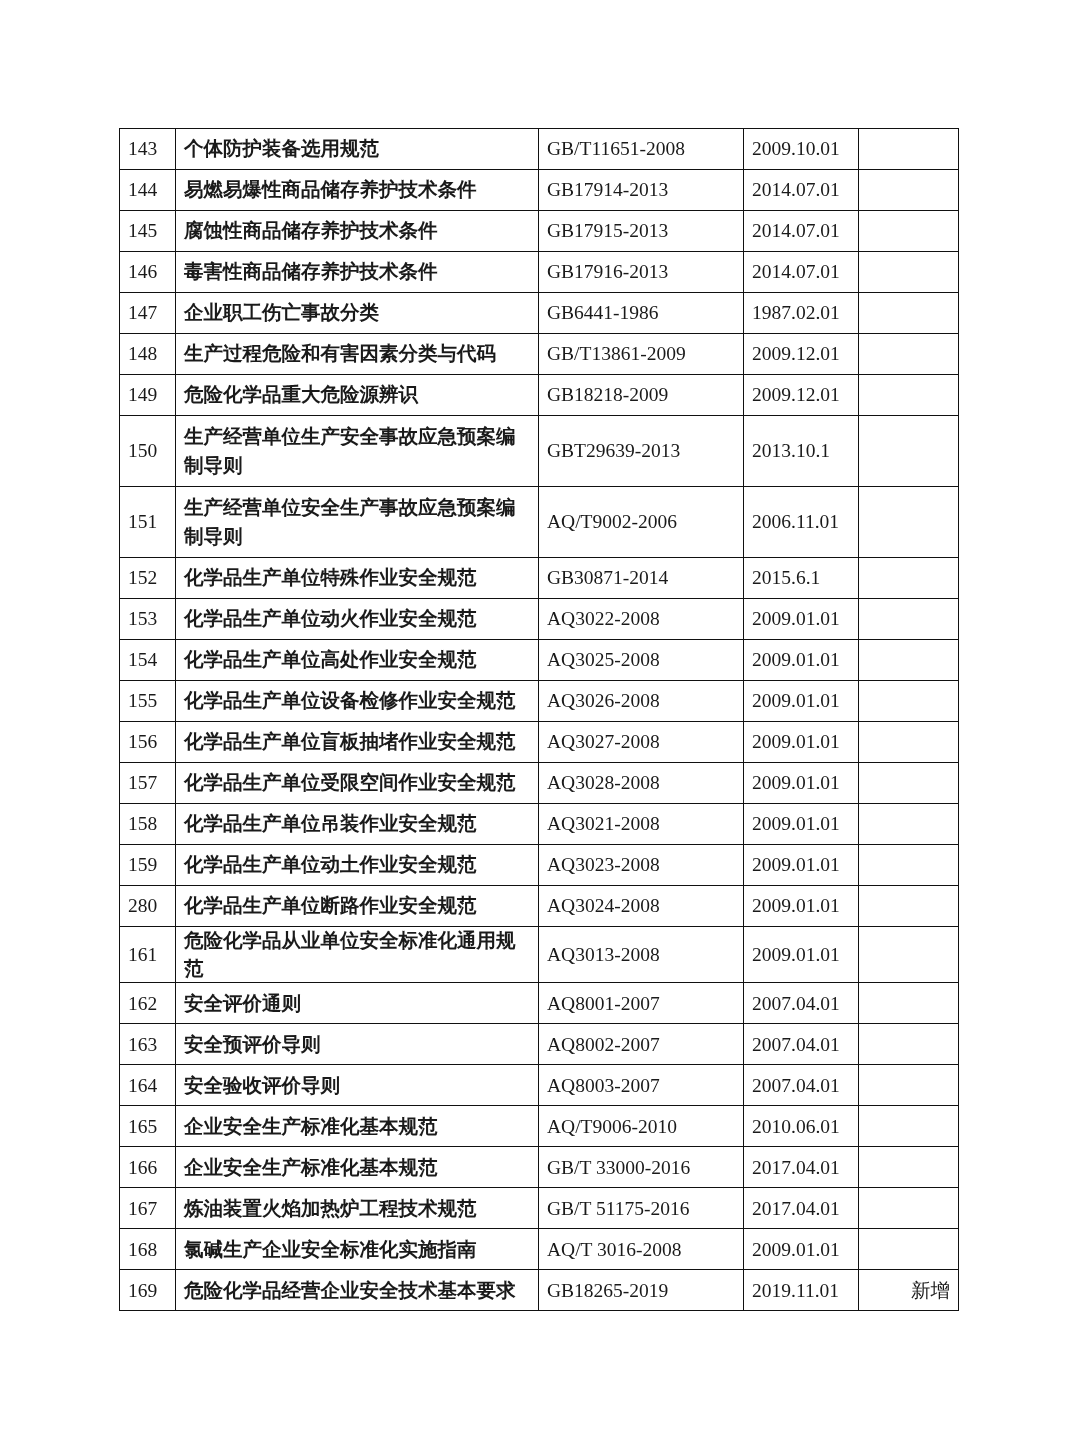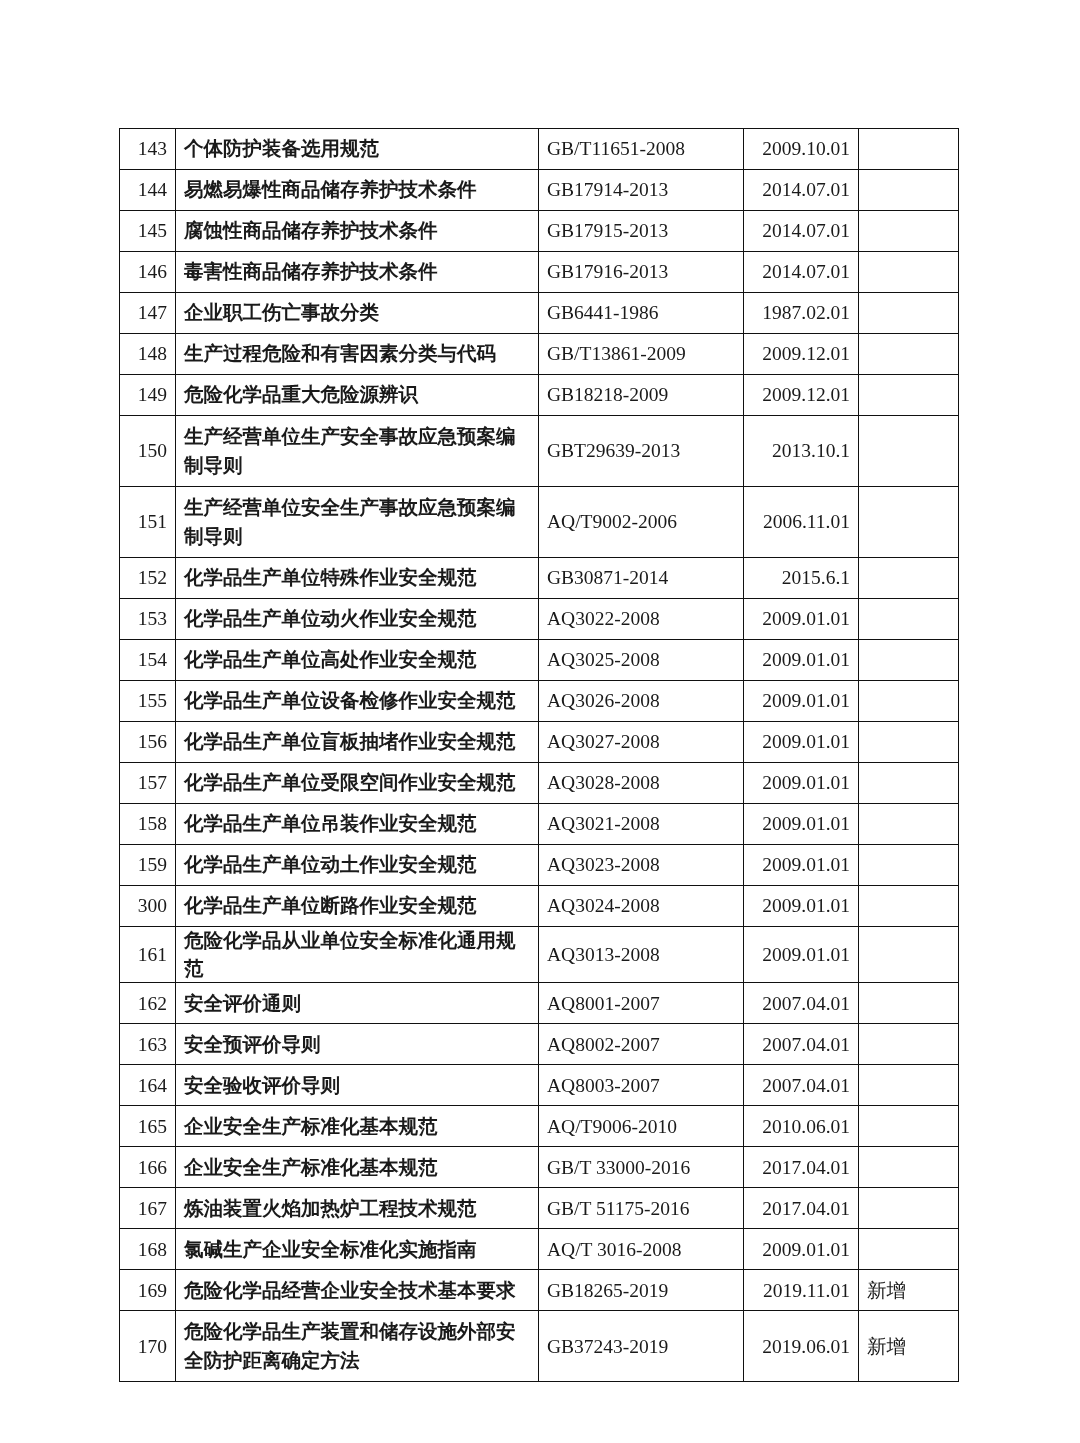--- a/index.html
+++ b/index.html
@@ -42,40 +42,40 @@
     vertical-align: middle;
     background: #ffffff;
   }
   col.c-num   { width: 56px; }
   col.c-name  { width: 363px; }
   col.c-code  { width: 205px; }
   col.c-date  { width: 115px; }
   col.c-note  { width: 100px; }
 
   td.num {
-    text-align: right;
+    text-align: left;
     font-family: "Liberation Serif", "DejaVu Serif", serif;
     padding: 0 4px;
   }
   td.name {
     text-align: left;
     padding-left: 11px;
     padding-right: 6px;
     font-weight: bold;
   }
   td.code {
     text-align: left;
     padding-left: 12px;
   }
   td.date {
+    text-align: left;
+    padding-left: 12px;
+  }
+  td.note {
     text-align: right;
-    padding-left: 12px;
-  }
-  td.note {
-    text-align: left;
     padding-left: 12px;
     font-family: Liberation Serif, serif;
   }
   tr.r1 td { height: 40px; }
   tr.r2 td { height: 70px; }
   tr.r2 td.name { line-height: 1.5; }
 
   td.section {
     height: 46px;
     font-weight: bold;
@@ -212,21 +212,21 @@
             <td class="note"></td>
           </tr>
           <tr class="r1">
             <td class="num">159</td>
             <td class="name">化学品生产单位动土作业安全规范</td>
             <td class="code">AQ3023-2008</td>
             <td class="date">2009.01.01</td>
             <td class="note"></td>
           </tr>
           <tr class="r1">
-            <td class="num">300</td>
+            <td class="num">280</td>
             <td class="name">化学品生产单位断路作业安全规范</td>
             <td class="code">AQ3024-2008</td>
             <td class="date">2009.01.01</td>
             <td class="note"></td>
           </tr>
           <tr class="r1">
             <td class="num">161</td>
             <td class="name">危险化学品从业单位安全标准化通用规范</td>
             <td class="code">AQ3013-2008</td>
             <td class="date">2009.01.01</td>
@@ -281,23 +281,16 @@
             <td class="date">2009.01.01</td>
             <td class="note"></td>
           </tr>
           <tr class="r1">
             <td class="num">169</td>
             <td class="name">危险化学品经营企业安全技术基本要求</td>
             <td class="code">GB18265-2019</td>
             <td class="date">2019.11.01</td>
             <td class="note">新增</td>
           </tr>
-          <tr class="r2">
-            <td class="num">170</td>
-            <td class="name">危险化学品生产装置和储存设施外部安全防护距离确定方法</td>
-            <td class="code">GB37243-2019</td>
-            <td class="date">2019.06.01</td>
-            <td class="note">新增</td>
-          </tr>
         </tbody>
     </table>
   </div>
 </div>
 
 </body></html>

